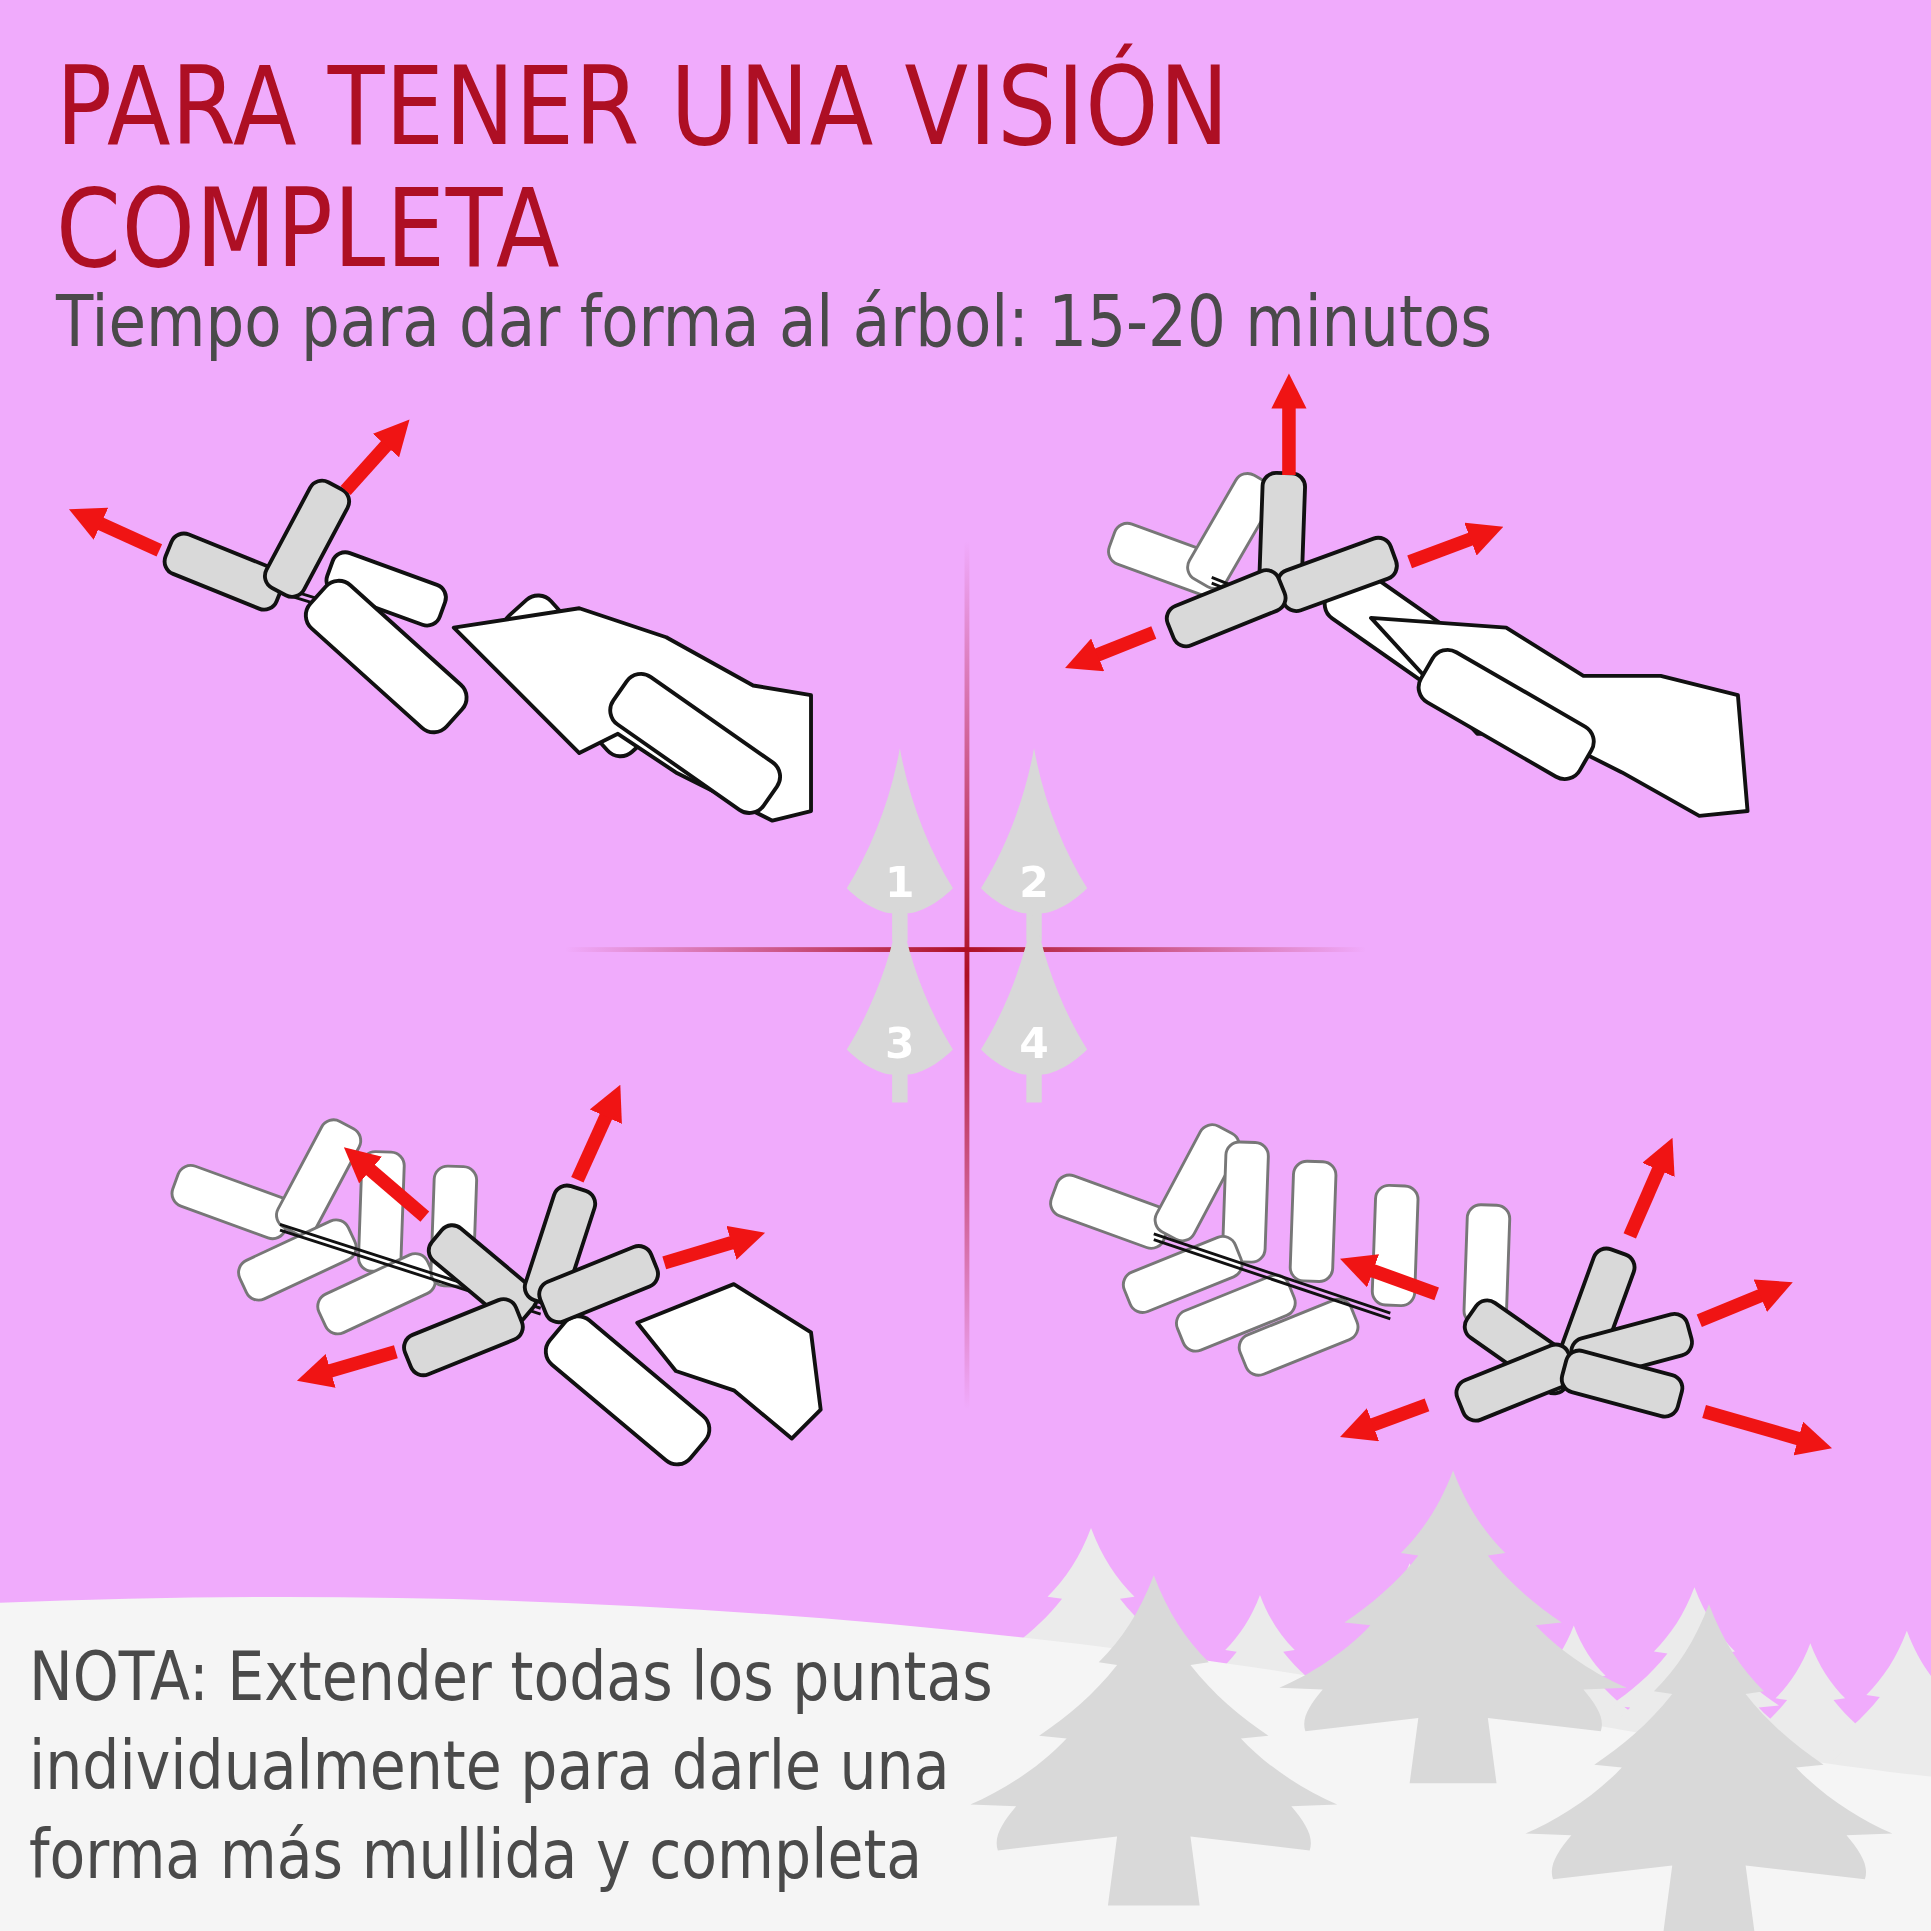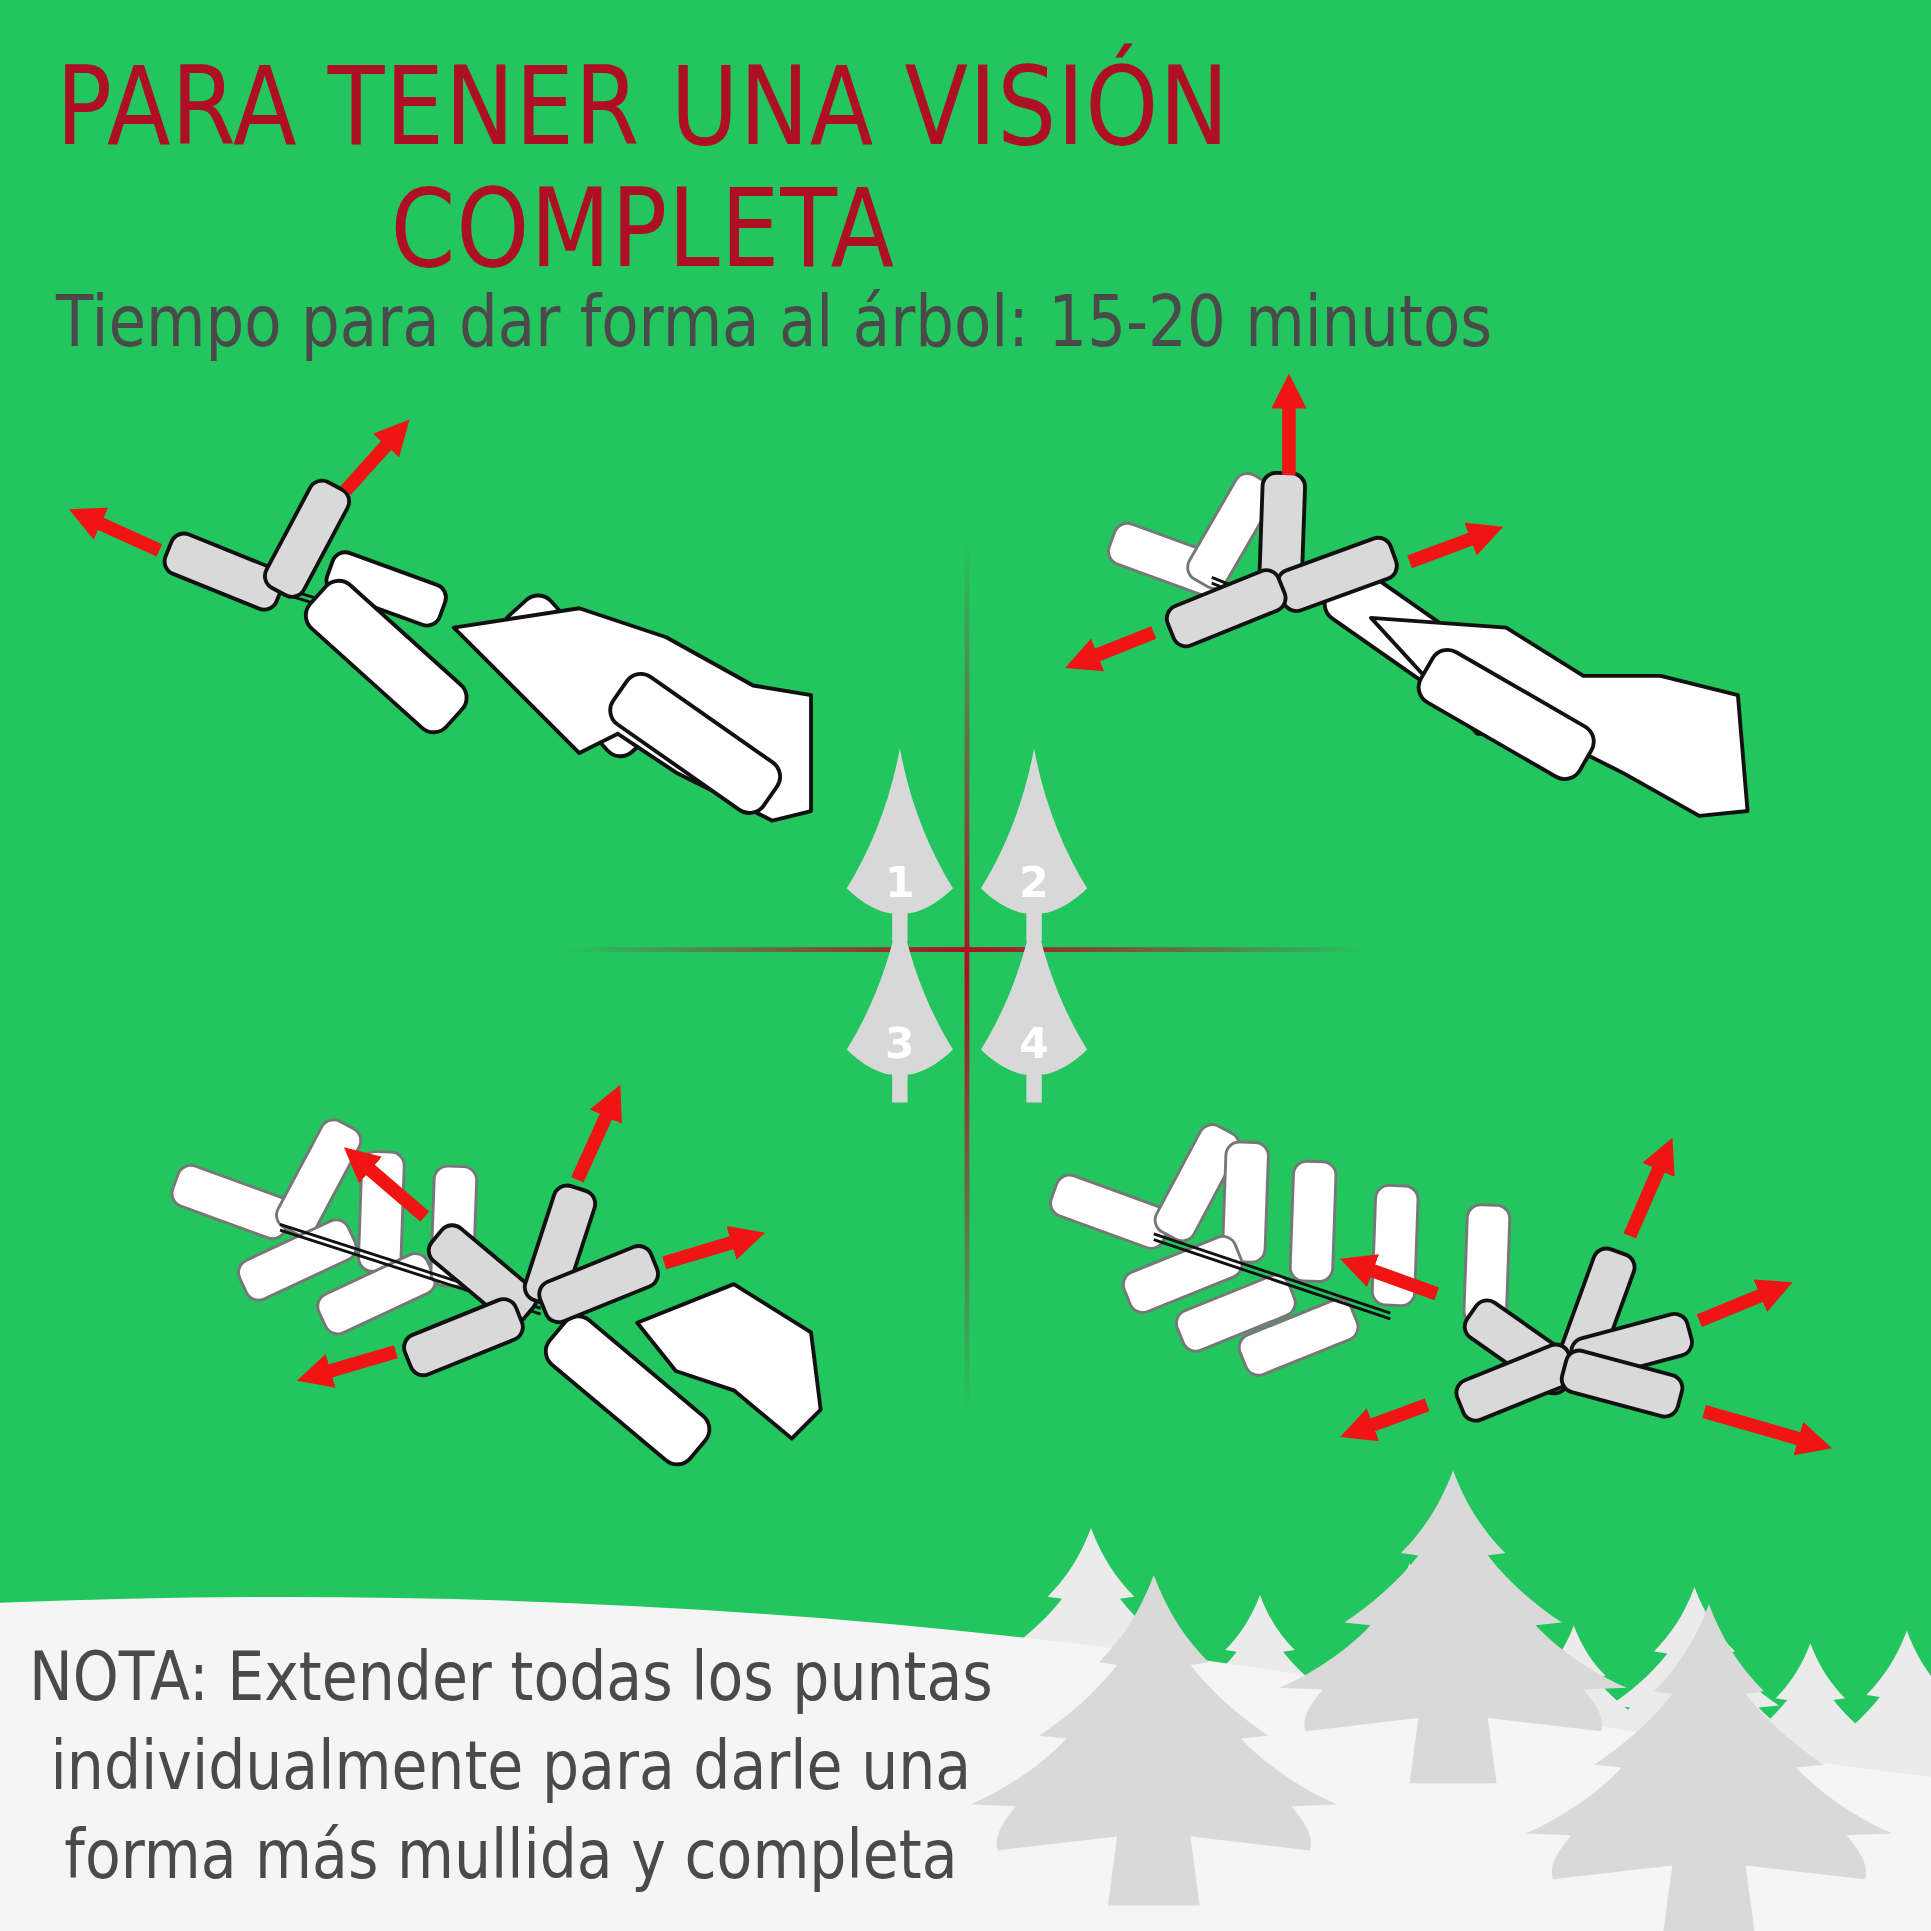--- a/index.html
+++ b/index.html
@@ -1,16 +1,16 @@
 <!DOCTYPE html>
 <html><head>
 <meta charset="utf-8">
 <style>
   html,body{margin:0;padding:0;background:#fff;}
-  #canvas{position:relative;width:1931px;height:1931px;overflow:hidden;background:#22c55e;font-family:"DejaVu Sans","Liberation Sans",sans-serif;text-align:center;}
+  #canvas{position:relative;width:1931px;height:1931px;overflow:hidden;background:#f0abfc;font-family:"DejaVu Sans","Liberation Sans",sans-serif;}
   .title{position:absolute;left:56px;top:46px;color:#ae0f24;font-size:108px;line-height:122px;letter-spacing:1px;font-weight:normal;transform:scaleX(0.86);transform-origin:left top;white-space:nowrap;}
   .title div{display:block;}
   .subtitle{position:absolute;left:56px;top:278px;color:#4a4a4a;font-size:71px;line-height:87px;transform:scaleX(0.86);transform-origin:left top;white-space:nowrap;}
   .note{position:absolute;left:29px;top:1632px;color:#4a4a4a;font-size:68px;line-height:89px;transform:scaleX(0.86);transform-origin:left top;white-space:nowrap;z-index:5;}
   .note div{display:block;}
   svg.layer{position:absolute;left:0;top:0;}
   .step-num{font-family:"DejaVu Sans","Liberation Sans",sans-serif;font-weight:bold;fill:#ffffff;font-size:44px;}
 </style>
 </head>
 <body>

